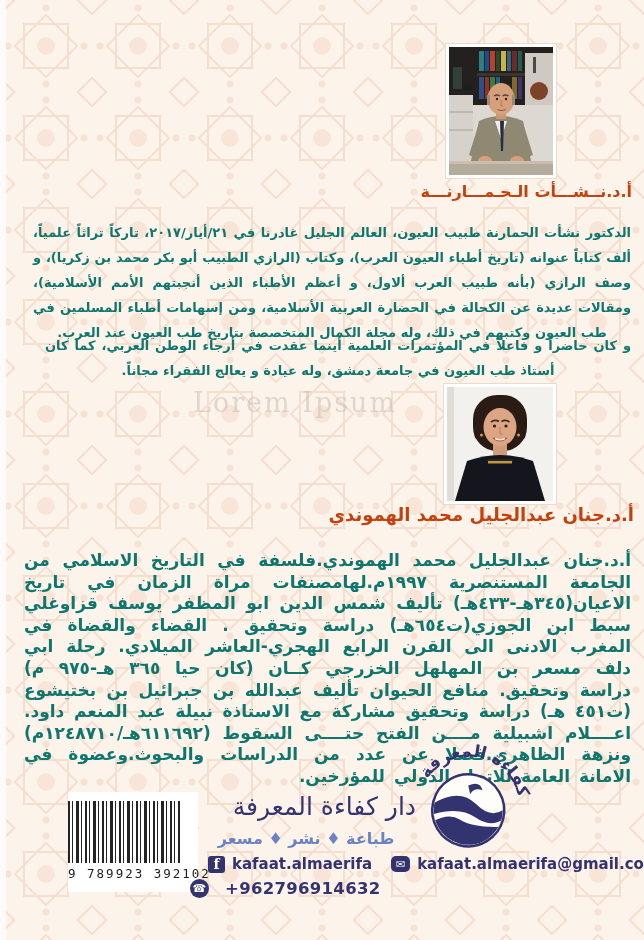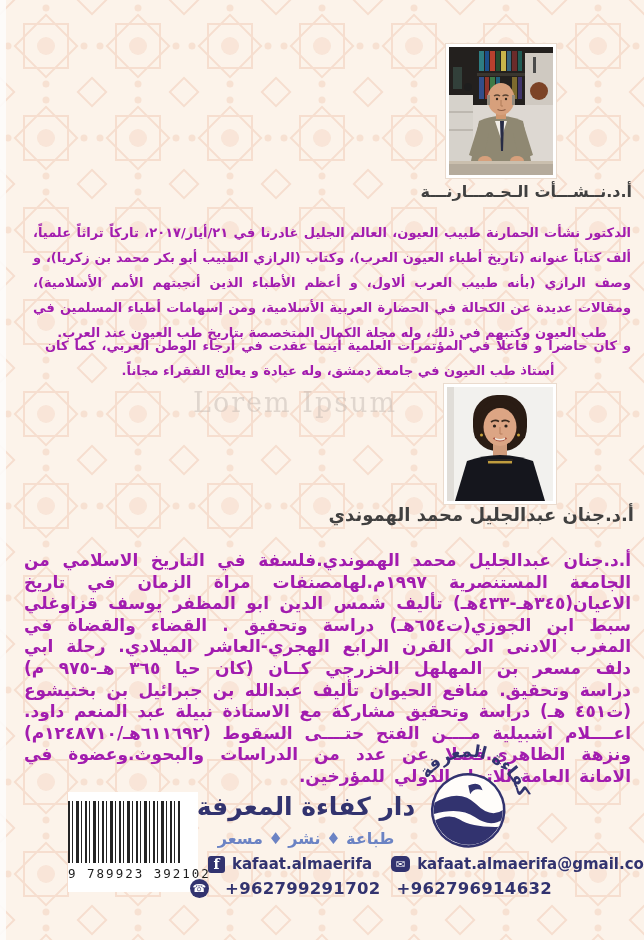--- a/index.html
+++ b/index.html
@@ -11,28 +11,28 @@
   .bg{position:absolute;left:0;top:0;z-index:0;}
 
   .photo-frame{
     position:absolute;z-index:2;background:#ffffff;padding:3px;
     box-shadow:0 0 0 1px #eadbce;
   }
   .photo-frame svg{display:block;}
 
   .author-name{
     position:absolute;z-index:2;direction:rtl;text-align:left;
-    color:#404040;font-weight:bold;white-space:nowrap;
+    color:#c2410c;font-weight:bold;white-space:nowrap;
   }
   #name1{right:12px;top:182px;font-size:16px;letter-spacing:.5px;}
   #name2{right:10px;top:504px;font-size:18px;}
 
   .bio{
     position:absolute;z-index:2;direction:rtl;text-align:justify;
-    color:#a21caf;font-weight:bold;
+    color:#0f766e;font-weight:bold;
   }
   #bio1{right:13px;left:33px;top:207px;font-size:13px;line-height:25px;text-align-last:center;}
   #bio2p{right:13px;left:33px;top:320px;font-size:13px;line-height:25px;text-align-last:center;margin-left:12px;}
   #bio3{right:13px;left:24px;top:533px;font-size:17px;line-height:21.6px;word-spacing:3px;text-align-last:right;}
 
   .watermark{
     position:absolute;z-index:1;left:193px;top:387px;
     font-family:"DejaVu Serif", serif;font-size:27px;letter-spacing:2px;
     color:#c5bab3;opacity:.5;
   }
@@ -47,22 +47,22 @@
     background:repeating-linear-gradient(90deg,
       #242424 0 2px,#ffffff 2px 4px,#242424 4px 5px,#ffffff 5px 8px,
       #242424 8px 11px,#ffffff 11px 13px,#242424 13px 14px,#ffffff 14px 17px);
   }
   .barcode-num{
     margin-top:3px;font-family:"DejaVu Sans Mono", monospace;
     font-size:12.5px;color:#1d1d1d;letter-spacing:2px;white-space:nowrap;
   }
 
   .pub-name{
-    position:absolute;z-index:2;left:196px;top:792px;width:220px;text-align:center;
-    direction:rtl;color:#32336f;font-size:25px;font-weight:bold;white-space:nowrap;
+    position:absolute;z-index:2;left:196px;top:792px;width:220px;
+    direction:rtl;color:#32336f;font-size:25px;font-weight:normal;white-space:nowrap;
   }
   .pub-tagline{
     position:absolute;z-index:2;left:196px;top:829px;width:220px;text-align:center;
     direction:rtl;color:#6b83c4;font-size:16px;font-weight:bold;letter-spacing:1px;white-space:nowrap;
   }
   .contact-row{
     position:absolute;z-index:3;display:flex;align-items:center;
     color:#32336f;font-weight:bold;white-space:nowrap;
   }
   #row-social{left:208px;top:855px;font-size:15px;gap:7px;}
@@ -228,17 +228,16 @@
 
   <div class="contact-row" id="row-social">
     <span class="badge fb">f</span>
     <span>kafaat.almaerifa</span>
     <span class="badge mail gap-left">✉</span>
     <span>kafaat.almaerifa@gmail.com</span>
   </div>
 
   <div class="contact-row" id="row-phone">
     <span class="badge tel">☎</span>
-    <span>+962799291702</span>
     <span>+962796914632</span>
   </div>
 
 </div>
 
 </body></html>

